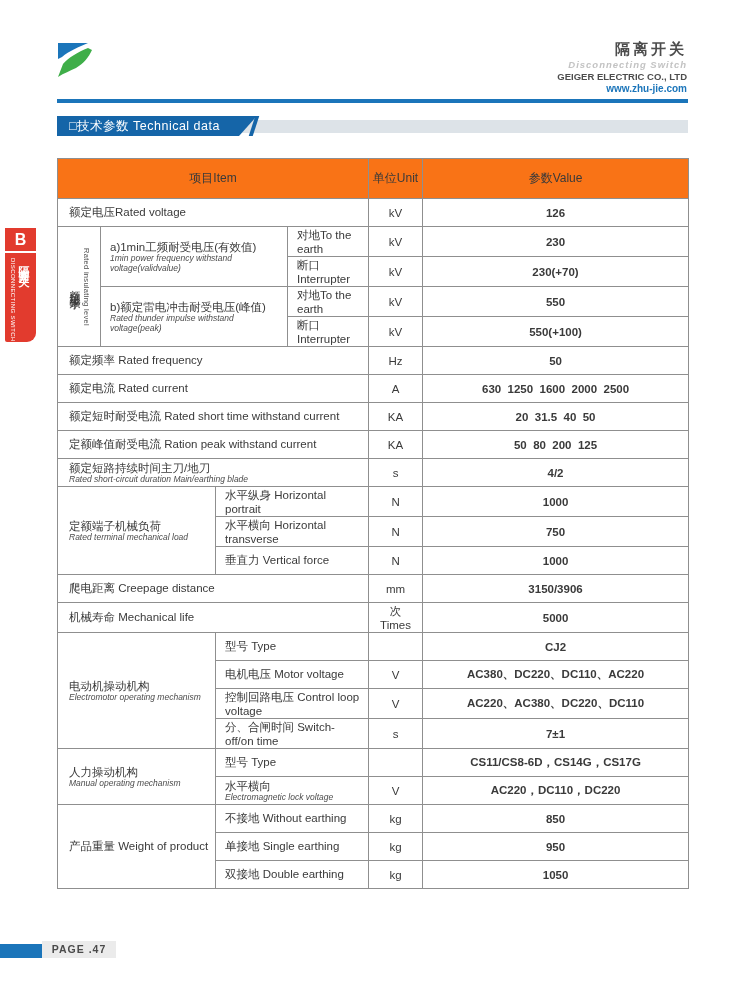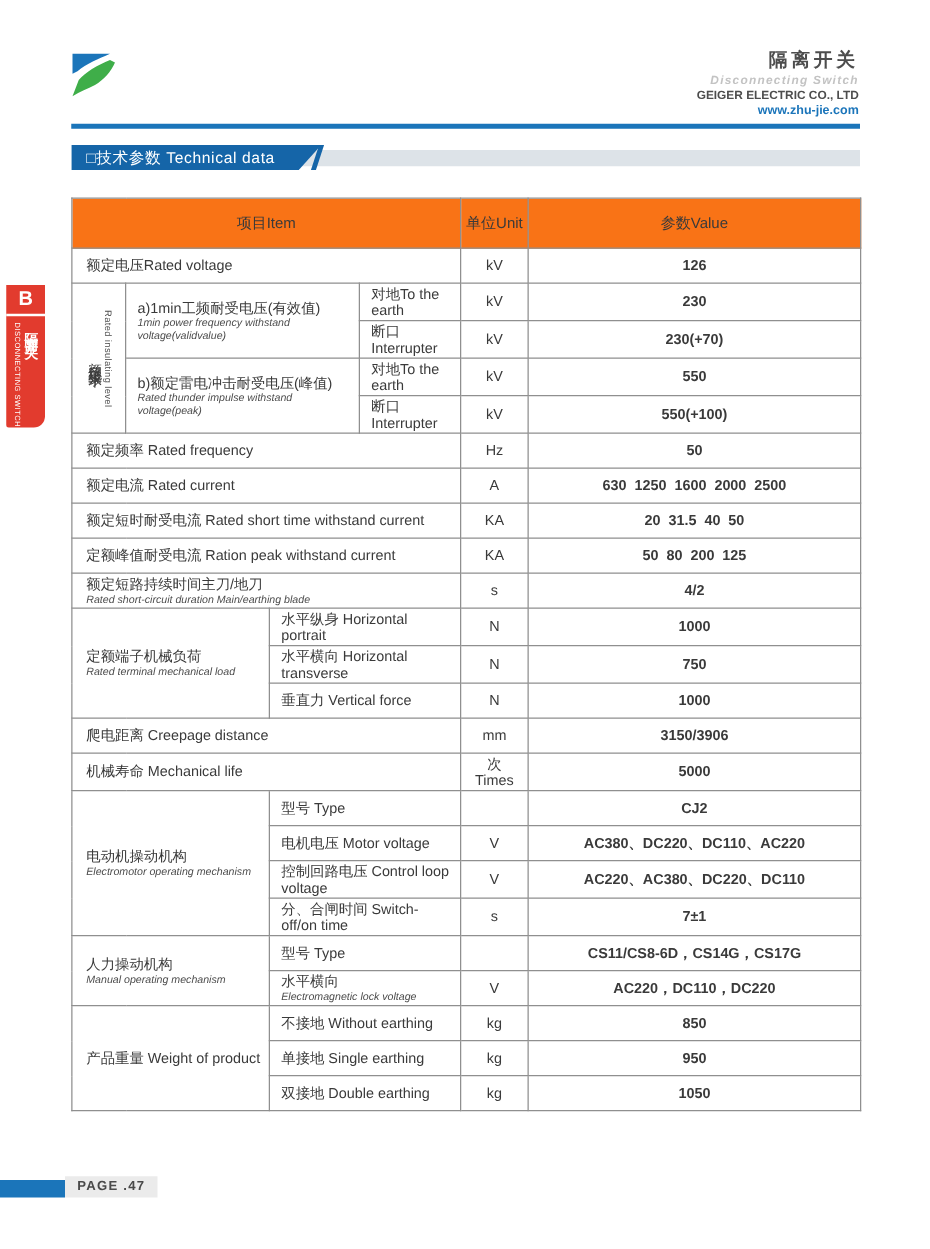--- a/index.html
+++ b/index.html
@@ -54,21 +54,21 @@
   .c    { text-align: center; }
   .val  { text-align: center; white-space: pre; font-weight: bold; }
   .vertcell { padding: 0; }
   .vert { height: 110px; display: flex; flex-direction: row; align-items: center;
           justify-content: center; }
   .vcn { writing-mode: vertical-lr; font-size: 11px; letter-spacing: 2px; }
   .ven { writing-mode: vertical-lr; font-size: 7.5px; color: #4c4c4c; letter-spacing: 0.3px; }
 
   
   .foot-block { position: absolute; left: 0; top: 944px; width: 52px; height: 14px; background: #1b75ba; }
-  .foot-page  { position: absolute; left: 52px; top: 941px; min-width: 62px; height: 17px;
+  .foot-page  { position: absolute; left: 42px; top: 941px; min-width: 62px; height: 17px;
                 background: #ebebeb; text-align: center; line-height: 17px;
                 font-size: 10.5px; font-weight: bold; color: #4a4a4a; letter-spacing: 1px;
                 padding: 0 6px; }
 </style>
 </head>
 <body>
 
 <div class="hdr-logo">
   <svg viewBox="0 0 40 42" aria-hidden="true">
     <path d="M1,3 L31,3 C22,7 12,11 5,17 L1,19 Z" fill="#1b75ba"></path>

